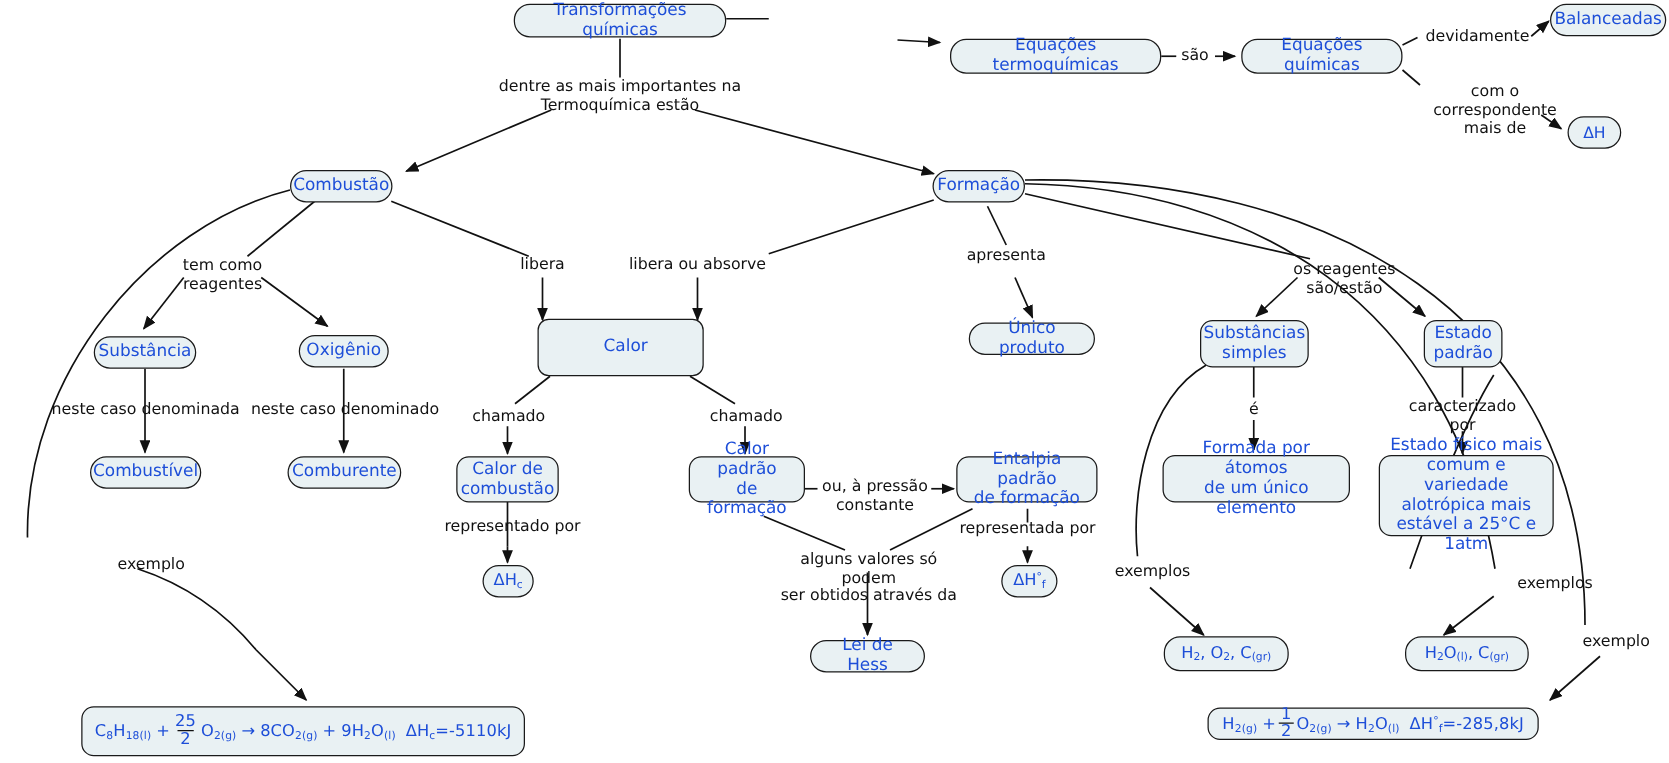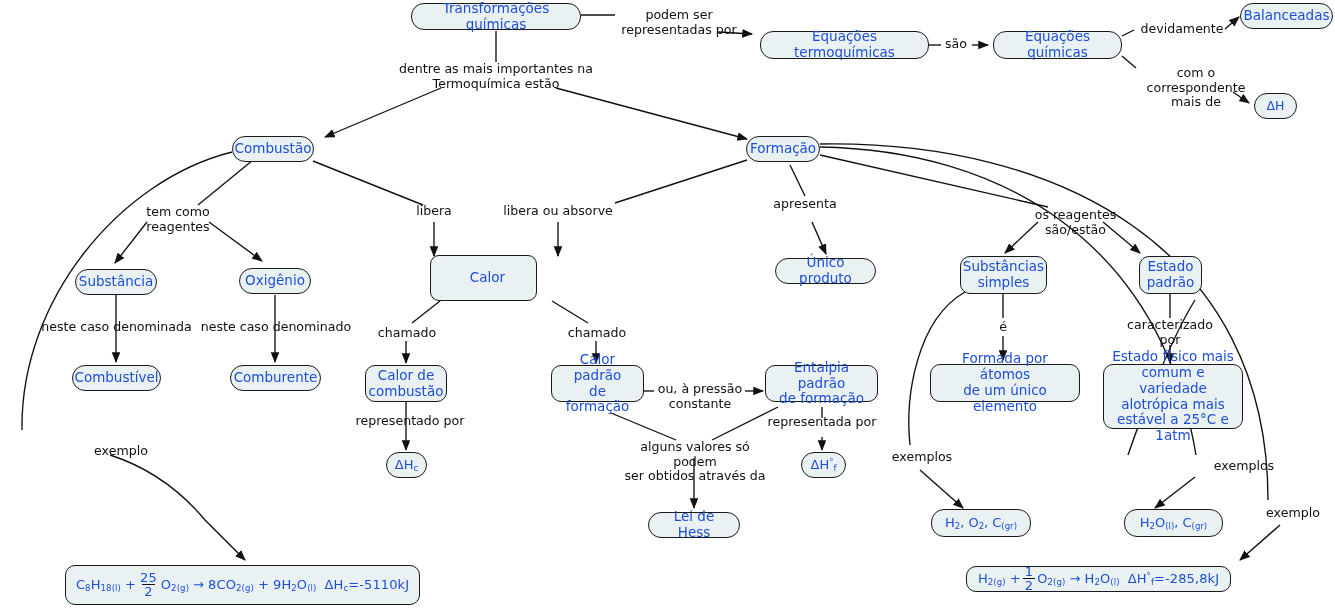--- a/index.html
+++ b/index.html
@@ -170,21 +170,21 @@
   <div class="node pill" style="left:746px;top:136px;width:74px;height:26px;">Formação</div>
 
   <div class="node pill" style="left:75px;top:269px;width:82px;height:26px;">Substância</div>
 
   <div class="node pill" style="left:239px;top:268px;width:72px;height:26px;">Oxigênio</div>
 
   <div class="node pill" style="left:72px;top:365px;width:89px;height:26px;">Combustível</div>
 
   <div class="node pill" style="left:230px;top:365px;width:91px;height:26px;">Comburente</div>
 
-  <div class="node big" style="left:430px;top:255px;width:107px;height:46px;padding-left:16px;">Calor</div>
+  <div class="node big" style="left:430px;top:255px;width:133px;height:46px;padding-left:16px;">Calor</div>
 
   <div class="node" style="left:365px;top:365px;width:82px;height:37px;">Calor de
 combustão</div>
 
   <div class="node" style="left:551px;top:365px;width:93px;height:37px;">Calor padrão
 de formação</div>
 
   <div class="node" style="left:765px;top:365px;width:113px;height:37px;">Entalpia padrão
 de formação</div>
 
@@ -233,22 +233,20 @@
 
   <div class="node eq" style="left:966px;top:566px;width:265px;height:26px;">
     <span class="chem">
       <span>H</span><sub>2(g)</sub><span class="sp"></span><span>+</span><span class="frac">
           <span class="num">1</span>
           <span class="den">2</span>
         </span><span>O</span><sub>2(g)</sub><span class="sp"></span><span>→</span><span class="sp"></span><span>H</span><sub>2</sub><span>O</span><sub>(l)</sub><span class="sp"></span><span class="sp"></span><span>ΔH</span><sup>°</sup><sub>f</sub><span>=-285,8kJ</span>
     </span>
   </div>
 
-  <div class="lbl" style="left:618px;top:8px;width:122px;">podem ser
-representadas por</div>
 
   <div class="lbl" style="left:939px;top:37px;width:34px;">são</div>
 
   <div class="lbl" style="left:1136px;top:22px;width:92px;">devidamente</div>
 
   <div class="lbl" style="left:1126px;top:66px;width:140px;">com o correspondente
 mais de</div>
 
   <div class="lbl" style="left:391px;top:62px;width:210px;">dentre as mais importantes na
 Termoquímica estão</div>

